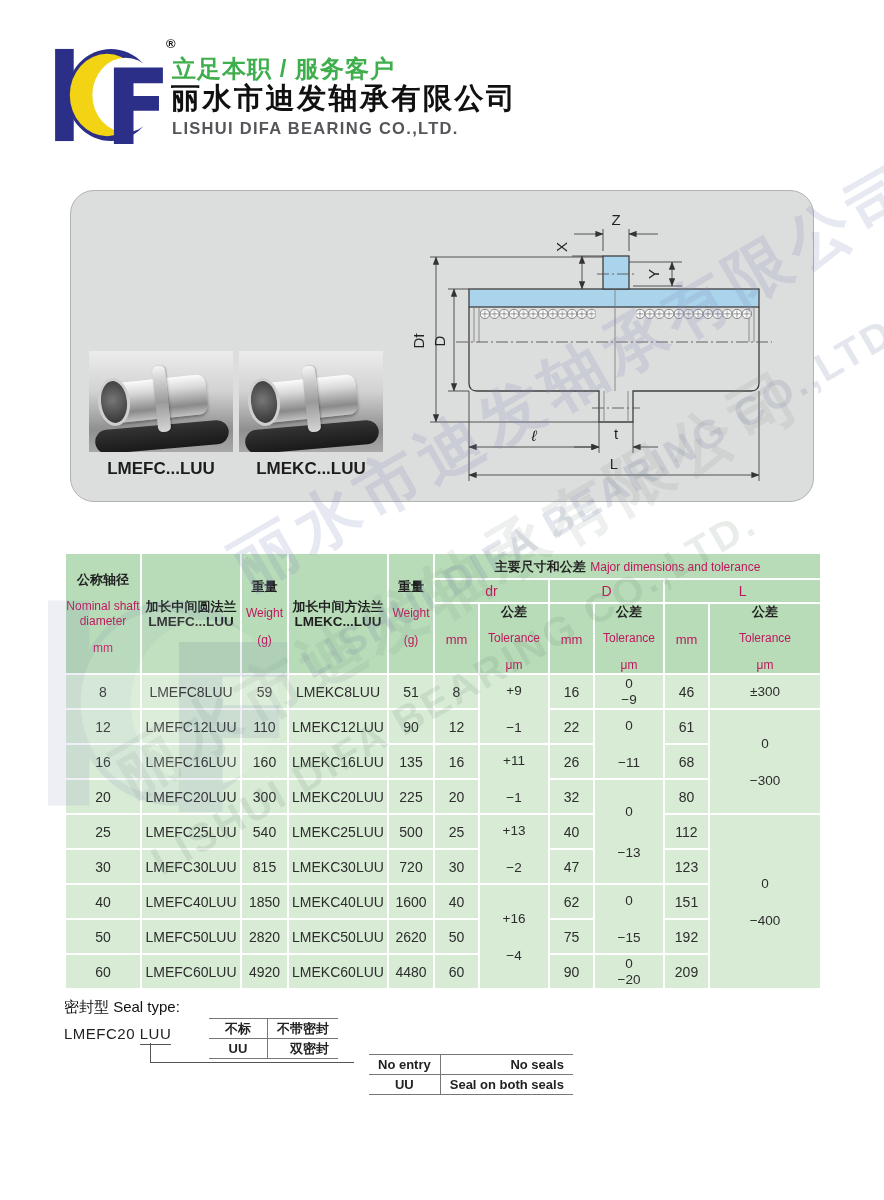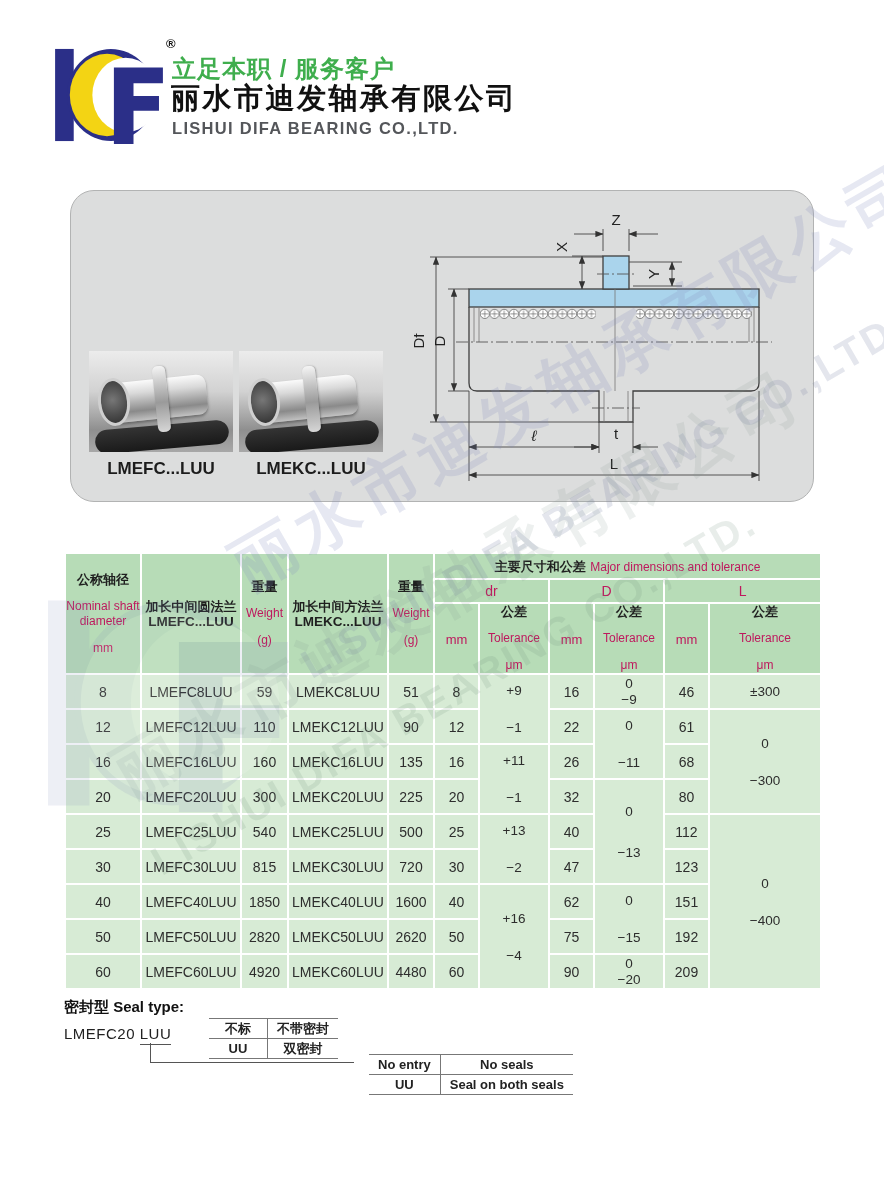--- a/index.html
+++ b/index.html
@@ -54,30 +54,30 @@
   tr.h1{height:26px;} tr.h2{height:24px;} tr.h3{height:48px;}
   .dim tbody tr{height:35px;}
   .hcn{font-size:13px;font-weight:bold;color:#1f1f1f;}
   .hen{font-size:12px;color:#be185d;margin-top:12px;}
   .model{font-weight:bold;font-size:13.5px;color:#1f1f1f;}
   .tol{display:flex;flex-direction:column;align-items:center;justify-content:center;font-size:13.5px;line-height:15px;}
   .tol.g1{gap:1px;} .tol.g2{gap:22px;} .tol.g3{gap:26px;}
 
   
   .seal{position:absolute;left:64px;top:998px;width:560px;height:76px;z-index:2;font-size:13px;}
-  .seal-title{position:absolute;left:0;top:0;font-size:15px;font-weight:bold;color:#111;}
+  .seal-title{position:absolute;left:0;top:0;font-size:15px;font-weight:normal;color:#111;}
   .seal-example{position:absolute;left:0;top:27px;font-size:15px;color:#222;letter-spacing:.5px;}
   .seal-example .uu{border-bottom:1px solid #555;padding-bottom:2px;}
   .vline{position:absolute;left:86px;top:45px;width:0;height:19px;border-left:1px solid #555;}
   .hline{position:absolute;left:86px;top:64px;width:204px;height:0;border-top:1px solid #555;}
   table.mini{border-collapse:collapse;position:absolute;top:20px;}
   .mini.cn{left:145px;} .mini.en{left:305px;margin-top:36px;}
   .mini td{border-top:1px solid #777;border-bottom:1px solid #777;height:19px;font-size:13px;padding:0 9px;white-space:nowrap;color:#222;font-weight:bold;}
   .mini td.code{border-right:1px solid #777;text-align:center;min-width:40px;}
-  .mini td.desc{text-align:center;}
+  .mini td.desc{text-align:right;}
 </style>
 </head>
 <body>
 
 <div class="page">
 
   <div class="brand">
     <svg class="logo-svg" viewBox="0 0 110 100">
       <rect x="0" y="3" width="19" height="94" fill="#2b2f88"></rect>
       <ellipse cx="57" cy="50" rx="45" ry="47" fill="#2b2f88"></ellipse>

